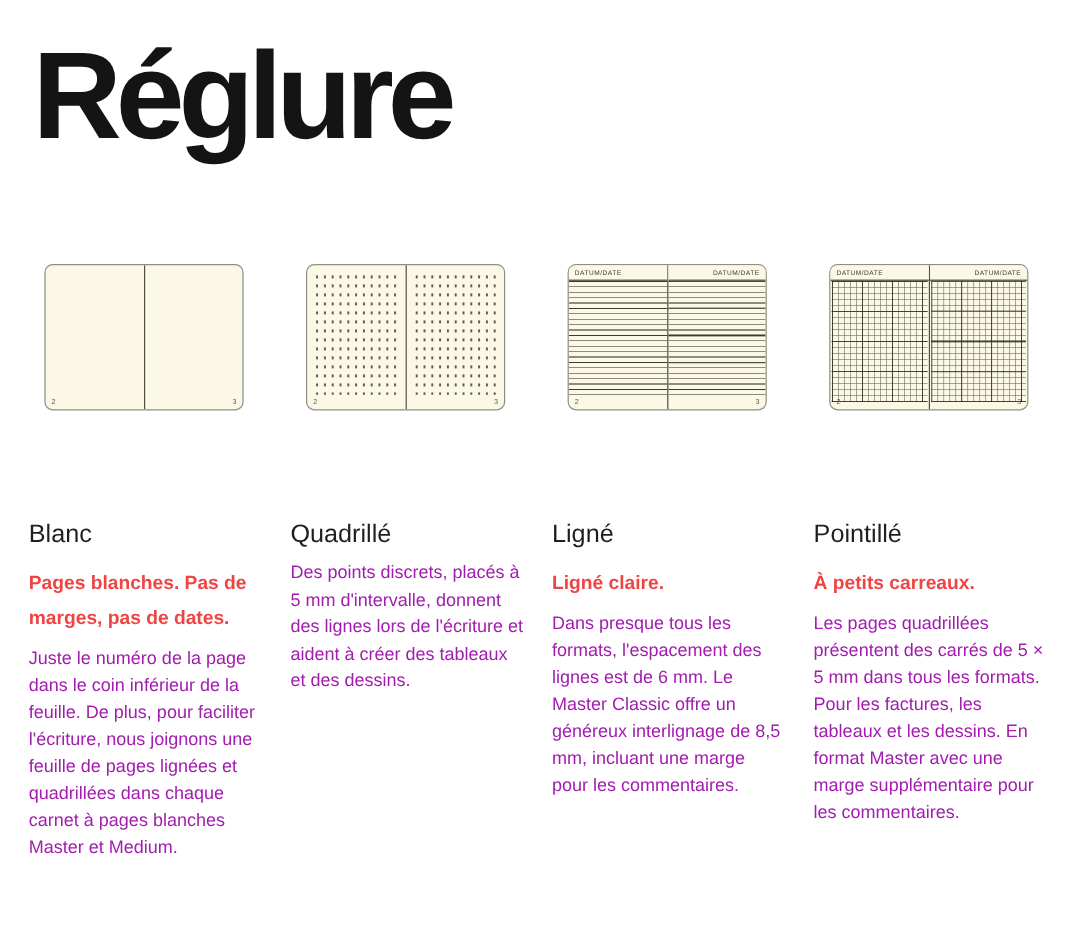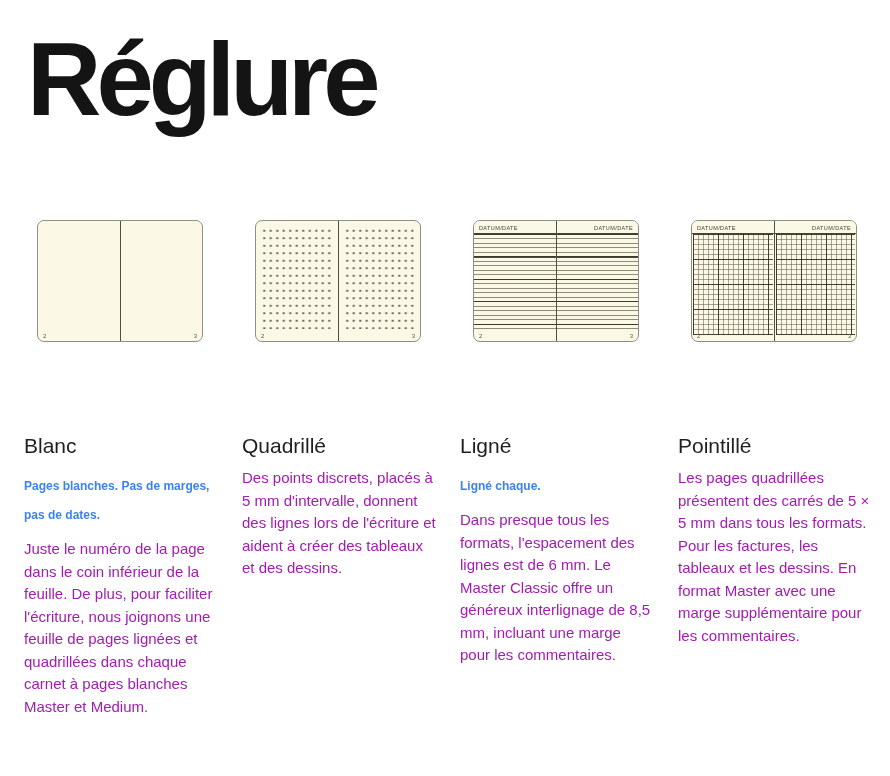--- a/index.html
+++ b/index.html
@@ -83,24 +83,24 @@
   
   h2.ruling-name {
     margin-top: 91px;
     font-size: 21px;
     line-height: 26px;
     font-weight: 400;
     color: #1f1f1f;
   }
   h3.ruling-sub {
     margin-top: 13px;
-    font-size: 12px;
+    font-size: 16px;
     line-height: 29px;
     font-weight: 700;
-    color: #3b82f6;
+    color: #ef4444;
   }
   p.ruling-body {
     margin-top: 8px;
     font-size: 15px;
     line-height: 22.5px;
     color: #a21caf;
   }
 </style>
 </head>
 <body>
@@ -146,35 +146,36 @@
           <div class="field"></div>
           <span class="pagenum l">2</span>
         </div>
         <div class="half right ralign">
           <div class="datehead">DATUM/DATE</div>
           <div class="field"></div>
           <span class="pagenum r">3</span>
         </div>
       </div>
       <h2 class="ruling-name">Ligné</h2>
-      <h3 class="ruling-sub">Ligné chaque.</h3>
+      <h3 class="ruling-sub">Ligné claire.</h3>
       <p class="ruling-body">Dans presque tous les formats, l'espacement des lignes est de 6 mm. Le Master Classic offre un généreux interlignage de 8,5 mm, incluant une marge pour les commentaires.</p>
     </div>
 
     <div class="col">
       <div class="spread squares">
         <div class="half">
           <div class="datehead">DATUM/DATE</div>
           <div class="field"></div>
           <span class="pagenum l">2</span>
         </div>
         <div class="half right ralign">
           <div class="datehead">DATUM/DATE</div>
           <div class="field"></div>
           <span class="pagenum r">3</span>
         </div>
       </div>
       <h2 class="ruling-name">Pointillé</h2>
+      <h3 class="ruling-sub">À petits carreaux.</h3>
       <p class="ruling-body">Les pages quadrillées présentent des carrés de 5 × 5 mm dans tous les formats. Pour les factures, les tableaux et les dessins. En format Master avec une marge supplémentaire pour les commentaires.</p>
     </div>
 
   </div>
 </div>
 
 </body></html>

